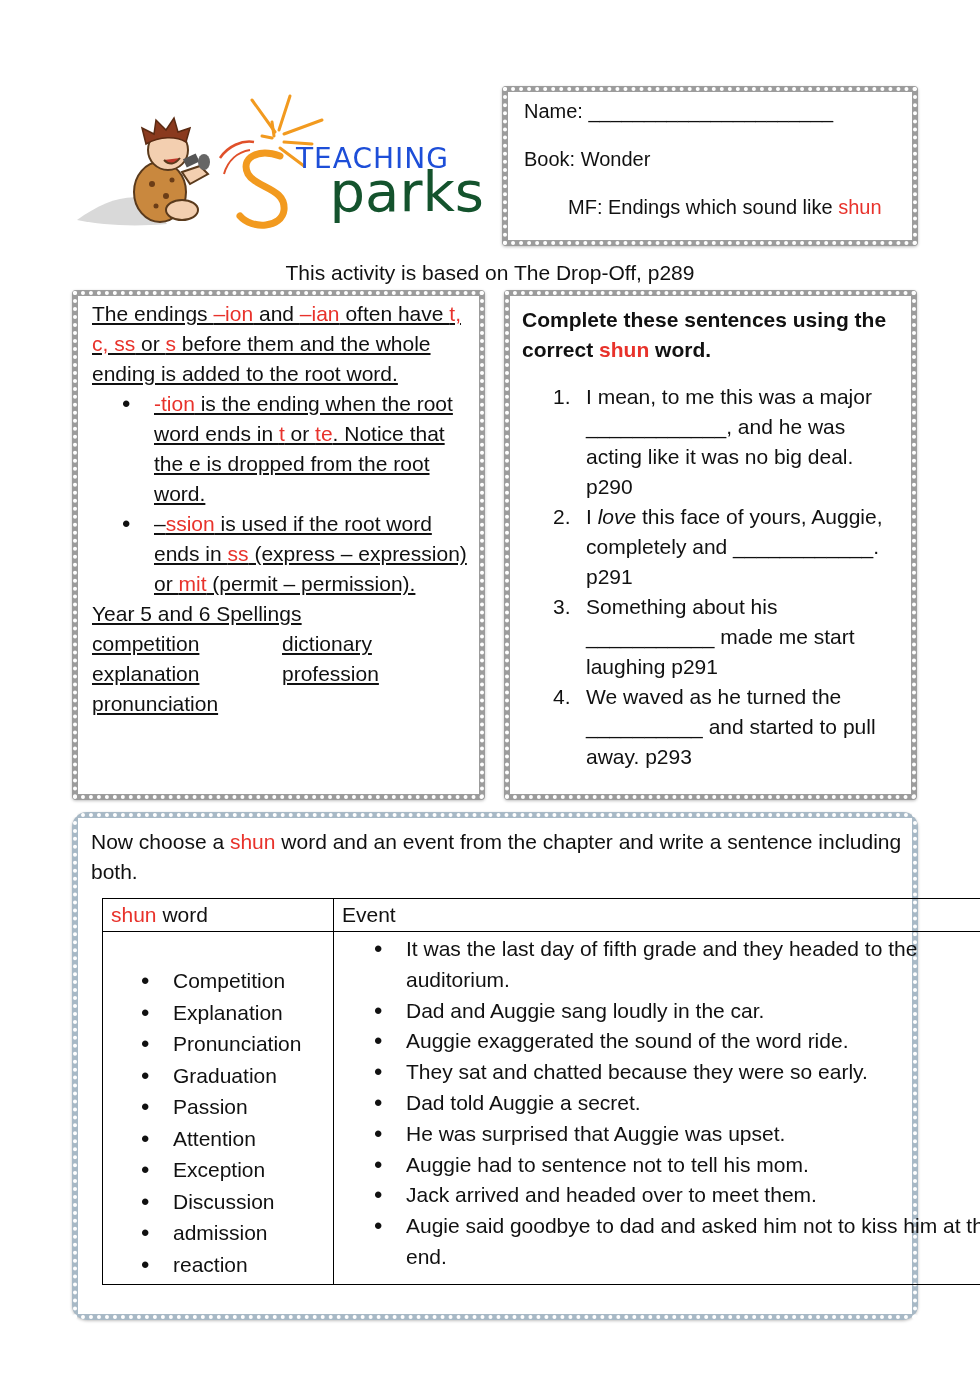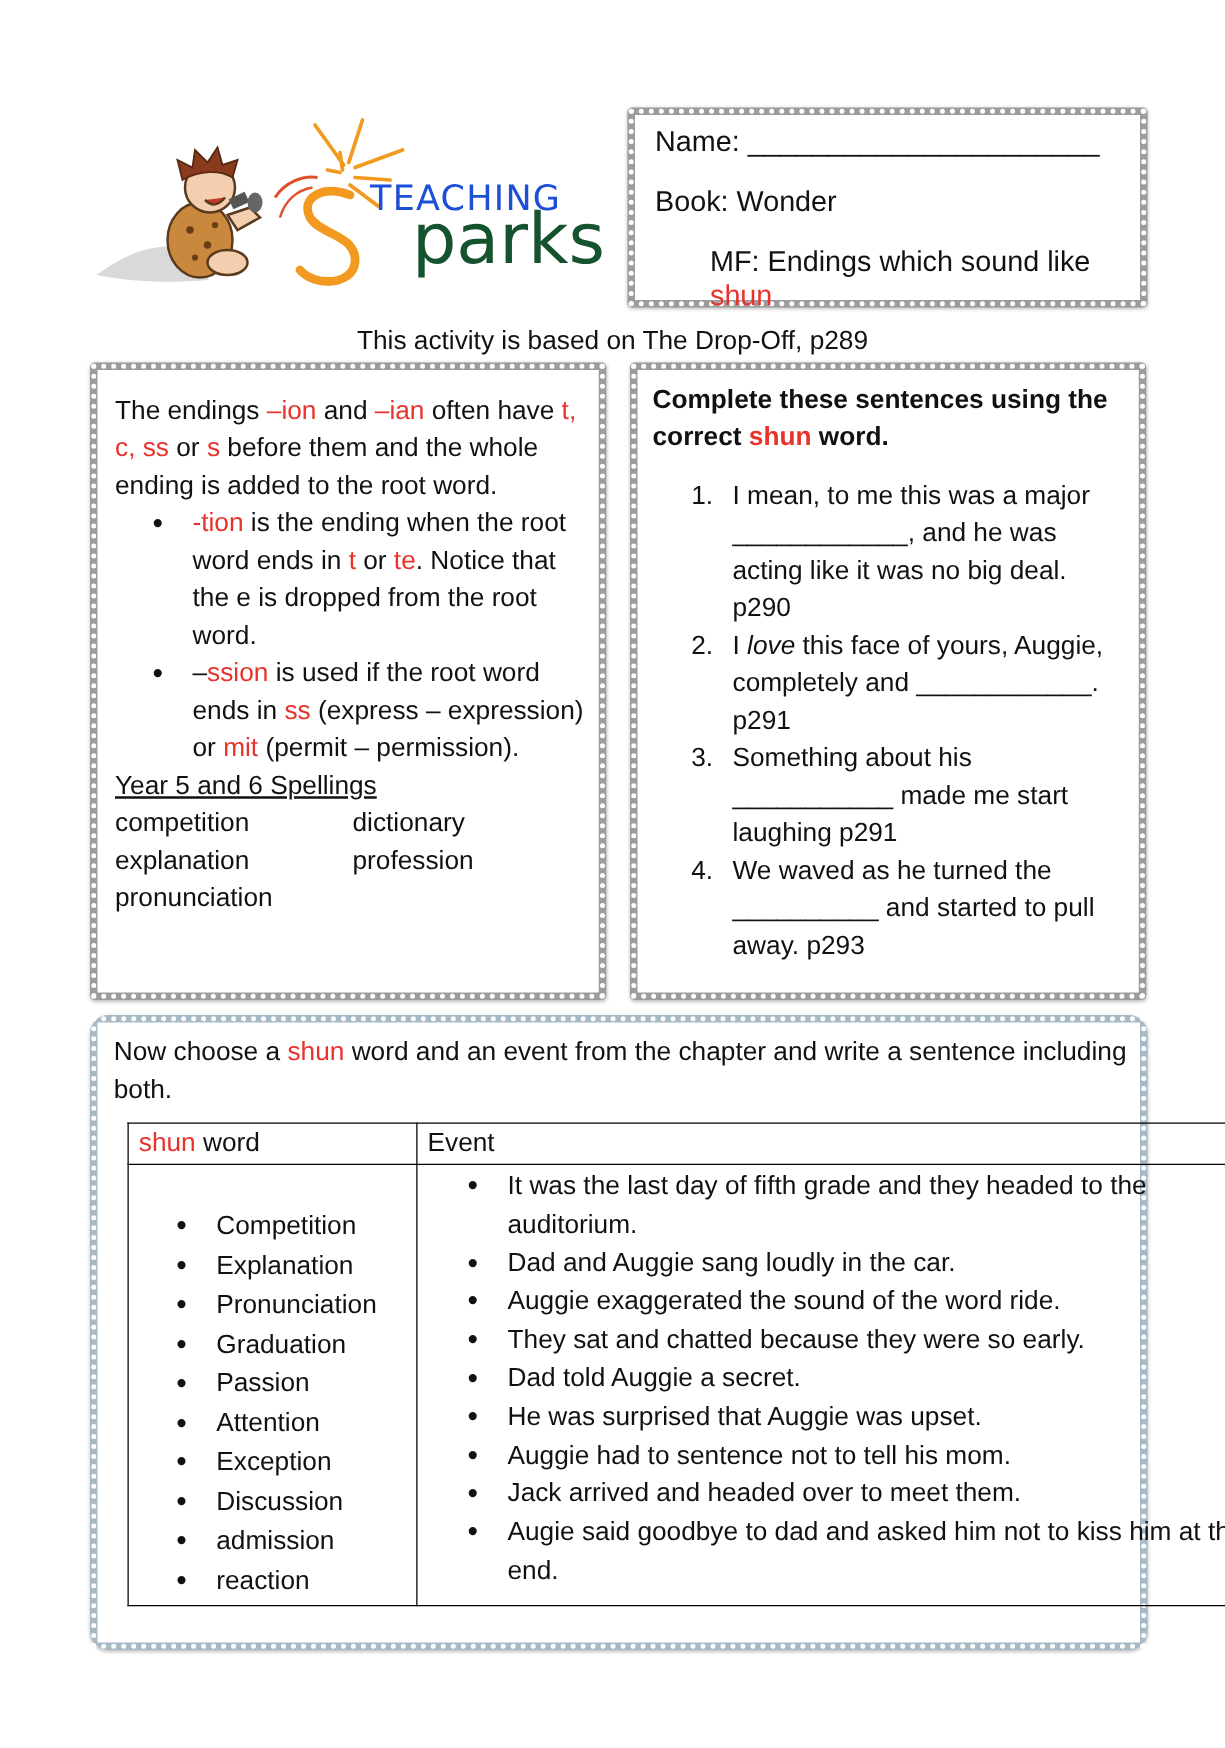--- a/index.html
+++ b/index.html
@@ -18,21 +18,21 @@
   .frame.gray { background: #9c9c9c; }
   .frame.blue { background: #a8b9c6; border-radius: 15px; }
   .frame-inner {
     width: 100%; height: 100%; box-sizing: border-box; background: #fff;
     position: relative;
     outline: 4px dotted #ffffff; outline-offset: 1px;
   }
   .txt { font-size: 21px; line-height: 30px; }
   .logo { position: absolute; left: 72px; top: 92px; width: 385px; height: 150px; }
   .header-box { left: 502px; top: 86px; width: 416px; height: 160px; }
-  .header-box .line { position: absolute; left: 16px; font-size: 23px; }
+  .header-box .line { position: absolute; left: 16px; font-size: 20px; }
   .activity-line { position: absolute; left: 0; width: 980px; top: 261px; text-align: center; font-size: 21px; }
   .left-box { left: 72px; top: 290px; width: 413px; height: 510px; }
   .right-box { left: 504px; top: 290px; width: 413px; height: 510px; }
   .bottom-box { left: 72px; top: 812px; width: 846px; height: 508px; }
   .content { position: absolute; left: 14px; top: 10px; right: 8px; }
   ul.bul { margin: 0; padding-left: 62px; list-style: none; }
   ul.bul li { position: relative; }
   ul.bul li::before { content: "•"; position: absolute; left: -32px; font-size: 24px; }
   ol.num { margin: 0; padding-left: 64px; list-style: none; }
   ol.num li { position: relative; }
@@ -108,21 +108,21 @@
       <span>Endings which sound like</span>
       <span class="red">shun</span>
     </div>
   </div>
 </div>
 
 <div class="activity-line">This activity is based on The Drop-Off, p289</div>
 
 <div class="frame gray left-box">
   <div class="frame-inner">
-    <div class="content txt" style="left:14px;top:18px;right:10px;">
+    <div class="content txt" style="left:14px;top:3px;right:10px;text-decoration:underline;">
       <div id="rules-intro"><span>The endings </span><span class="red">–ion</span><span> and </span><span class="red">–ian</span><span> often have </span><span class="red">t, c, ss</span><span> or </span><span class="red">s</span><span> before them and the whole ending is added to the root word.</span></div>
       <ul class="bul" id="rules-bullets">
           <li><span class="red">-tion</span><span> is the ending when the root word ends in </span><span class="red">t</span><span> or </span><span class="red">te</span><span>. Notice that the e is dropped from the root word.</span></li>
           <li><span>–</span><span class="red">ssion</span><span> is used if the root word ends in </span><span class="red">ss</span><span> (express – expression) or </span><span class="red">mit</span><span> (permit – permission).</span></li>
         </ul>
       <div class="u">Year 5 and 6 Spellings</div>
       <div class="spell-grid">
         <span>competition</span>
         <span>dictionary</span>
         <span>explanation</span>

